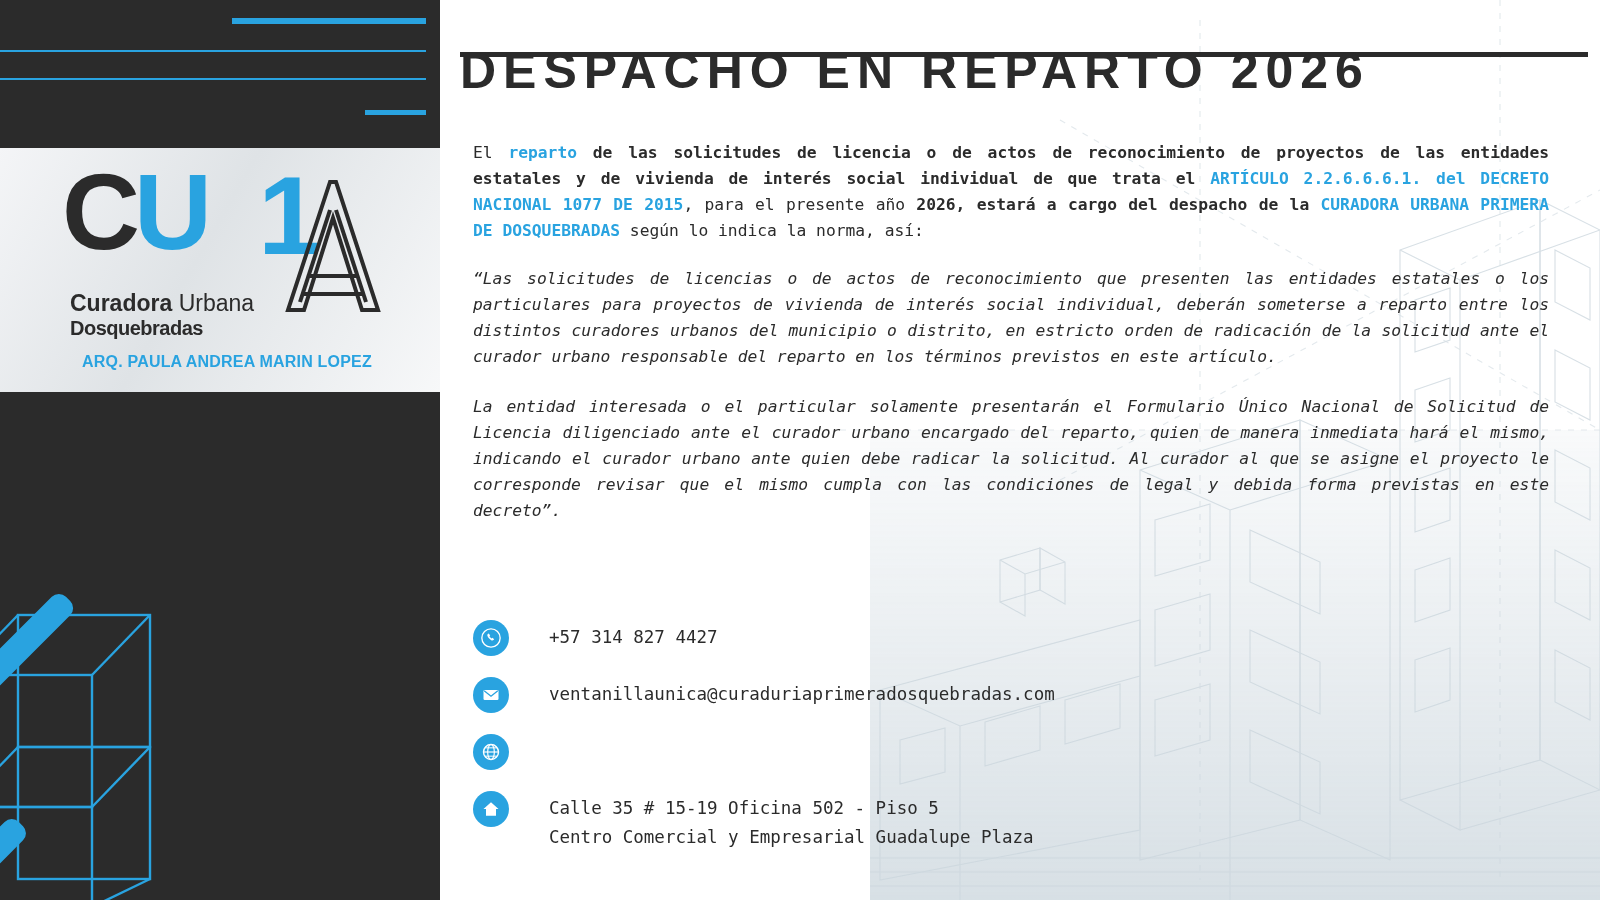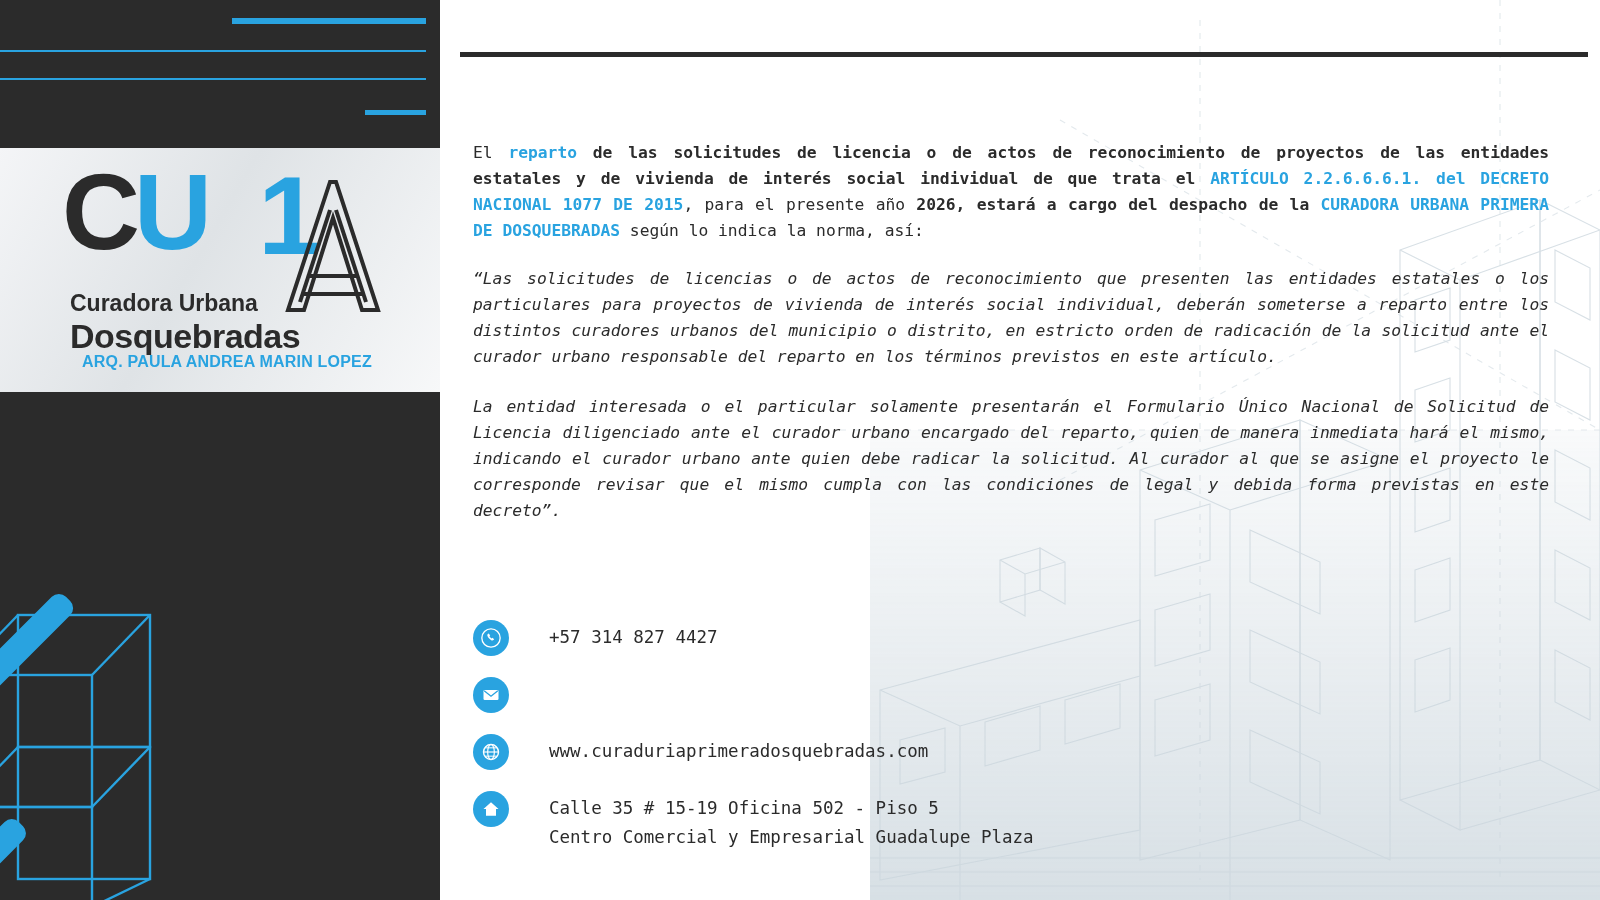--- a/index.html
+++ b/index.html
@@ -91,23 +91,23 @@
     position: absolute;
     left: 70px; top: 143px;
     font-family: "Liberation Sans", sans-serif;
     color: #2b2b2b;
     line-height: 1.12;
   }
   .logo-name .l1 {
     font-size: 23px;
     font-weight: 700;
   }
-  .logo-name .l1 .thin { font-weight: 700; }
+  .logo-name .l1 .thin { font-weight: 400; }
   .logo-name .l2 {
-    font-size: 34px;
+    font-size: 20px;
     font-weight: 700;
     letter-spacing: -0.5px;
   }
   .logo-arq {
     position: absolute;
     left: 82px; top: 205px;
     font-family: "Liberation Sans", sans-serif;
     font-size: 16px;
     font-weight: 700;
     letter-spacing: 0.2px;
@@ -351,20 +351,21 @@
         <path d="M585 574 L585 616 L560 602"></path>
 
         <line x1="430" y1="858" x2="1160" y2="858"></line>
         <line x1="430" y1="872" x2="1160" y2="872"></line>
         <line x1="430" y1="886" x2="1160" y2="886"></line>
       </g>
       <rect x="430" y="430" width="730" height="470" fill="url(#fade)"></rect>
     </svg>
 
     <div class="title-underline"></div>
+    <div class="title">DESPACHO EN REPARTO 2026</div>
 
     <div class="body-text">
       <p class="para p1"><span class="reg">El </span><span class="blue">reparto</span><span> de las solicitudes de licencia o de actos de reconocimiento de proyectos de las entidades estatales y de vivienda de interés social individual de que trata el </span><span class="blue-b">ARTÍCULO 2.2.6.6.6.1. del DECRETO NACIONAL 1077 DE 2015</span><span class="reg">, para el presente año </span><span>2026</span><span>, estará a cargo del despacho de la </span><span class="blue-b">CURADORA URBANA PRIMERA DE DOSQUEBRADAS</span><span class="reg"> según lo indica la norma, así:</span></p>
       <p class="para quote">“Las solicitudes de licencias o de actos de reconocimiento que presenten las entidades estatales o los particulares para proyectos de vivienda de interés social individual, deberán someterse a reparto entre los distintos curadores urbanos del municipio o distrito, en estricto orden de radicación de la solicitud ante el curador urbano responsable del reparto en los términos previstos en este artículo.</p>
       <p class="para quote">La entidad interesada o el particular solamente presentarán el Formulario Único Nacional de Solicitud de Licencia diligenciado ante el curador urbano encargado del reparto, quien de manera inmediata hará el mismo, indicando el curador urbano ante quien debe radicar la solicitud. Al curador al que se asigne el proyecto le corresponde revisar que el mismo cumpla con las condiciones de legal y debida forma previstas en este decreto”.</p>
     </div>
 
     <div class="contacts">
 
       <div class="contact-row">
@@ -377,33 +378,33 @@
         <span class="c-text">+57 314 827 4427</span>
       </div>
 
       <div class="contact-row">
         <span class="c-icon">
           <svg width="20" height="20" viewBox="0 0 24 24">
               <rect x="3" y="6" width="18" height="12" rx="1.5" fill="#fff"></rect>
               <path d="M3.8 7 L12 13.4 L20.2 7" fill="none" stroke="#29a3e0" stroke-width="1.6"></path>
             </svg>
         </span>
+        <span class="c-text">ventanillaunica@curaduriaprimeradosquebradas.com</span>
       </div>
 
       <div class="contact-row">
         <span class="c-icon">
           <svg width="20" height="20" viewBox="0 0 24 24">
               <circle cx="12" cy="12" r="9" fill="none" stroke="#fff" stroke-width="1.7"></circle>
               <ellipse cx="12" cy="12" rx="4" ry="9" fill="none" stroke="#fff" stroke-width="1.4"></ellipse>
               <line x1="3" y1="12" x2="21" y2="12" stroke="#fff" stroke-width="1.4"></line>
               <line x1="4.5" y1="7" x2="19.5" y2="7" stroke="#fff" stroke-width="1.2"></line>
               <line x1="4.5" y1="17" x2="19.5" y2="17" stroke="#fff" stroke-width="1.2"></line>
             </svg>
         </span>
-        <span class="c-text">www.curaduriaprimeradosquebradas.com</span>
       </div>
 
       <div class="contact-row">
         <span class="c-icon">
           <svg width="20" height="20" viewBox="0 0 24 24">
               <path d="M12 4 L21 12 H18 V20 H6 V12 H3 Z" fill="#fff"></path>
             </svg>
         </span>
         <span class="c-text">Calle 35 # 15-19 Oficina 502 - Piso 5
 Centro Comercial y Empresarial Guadalupe Plaza</span>

